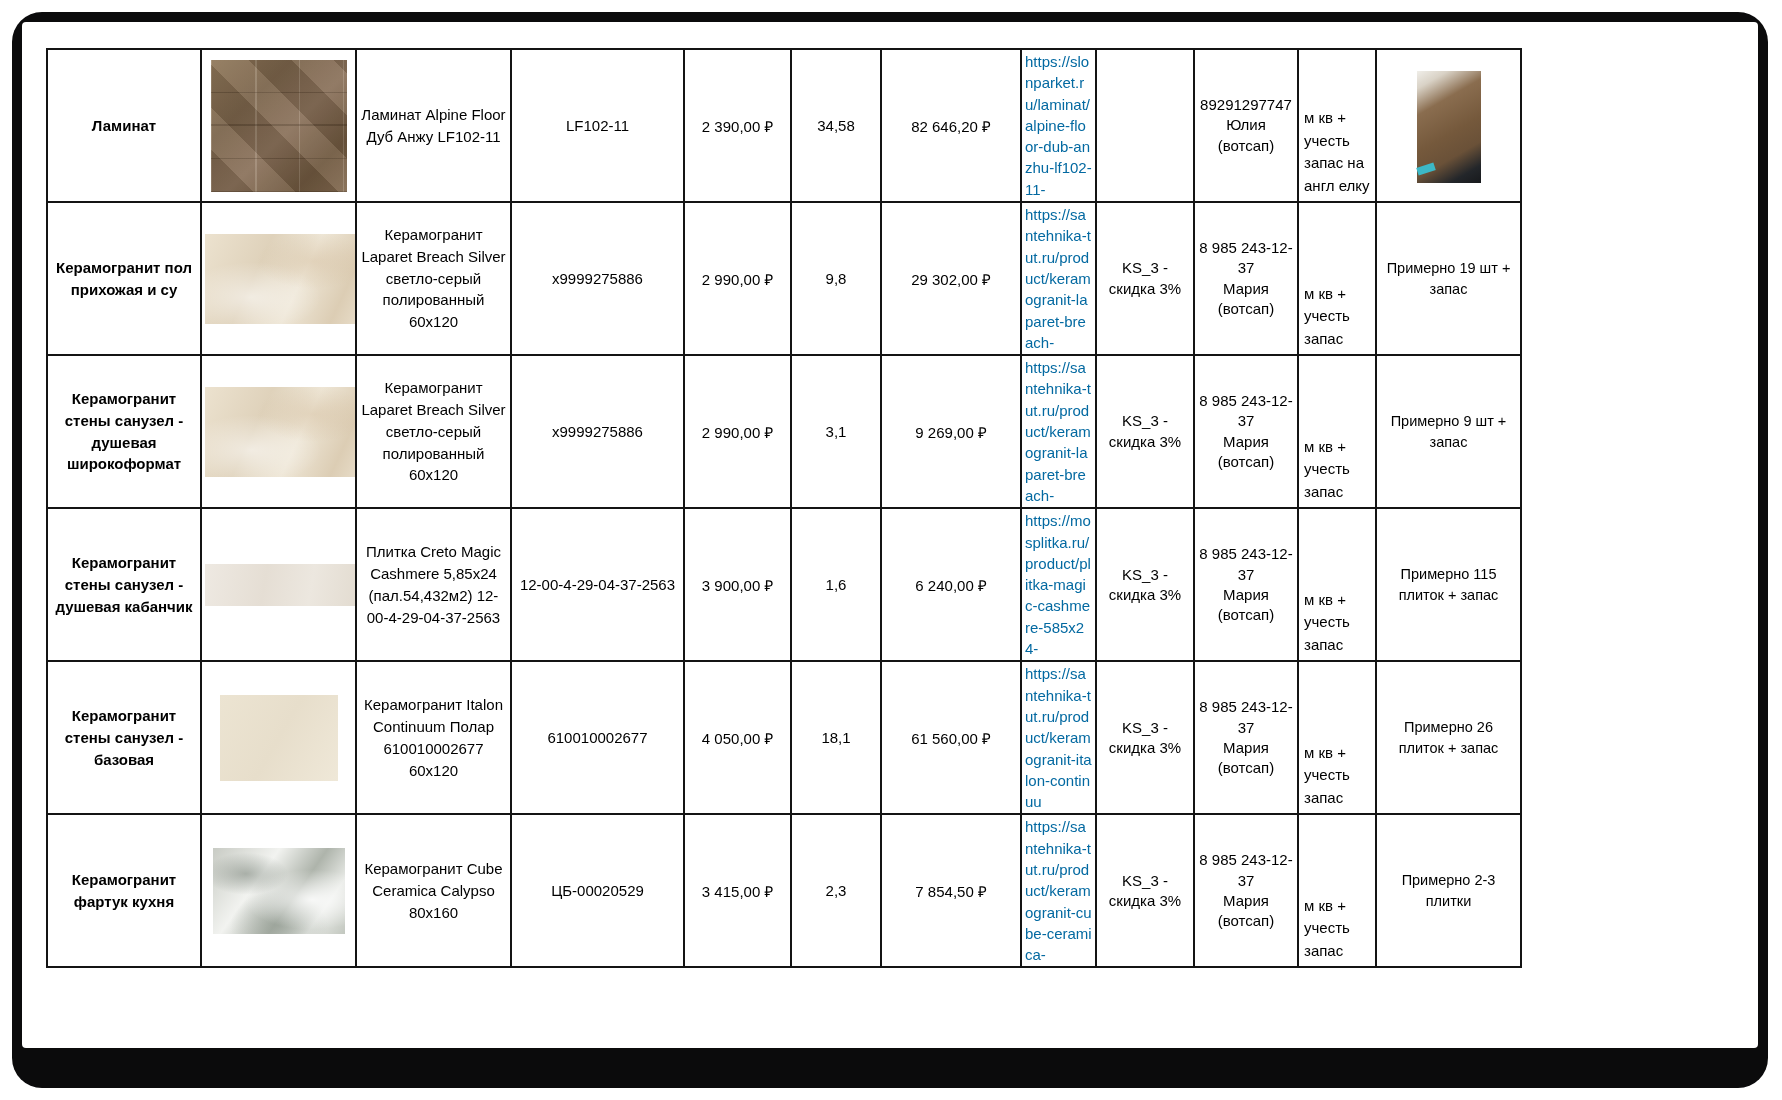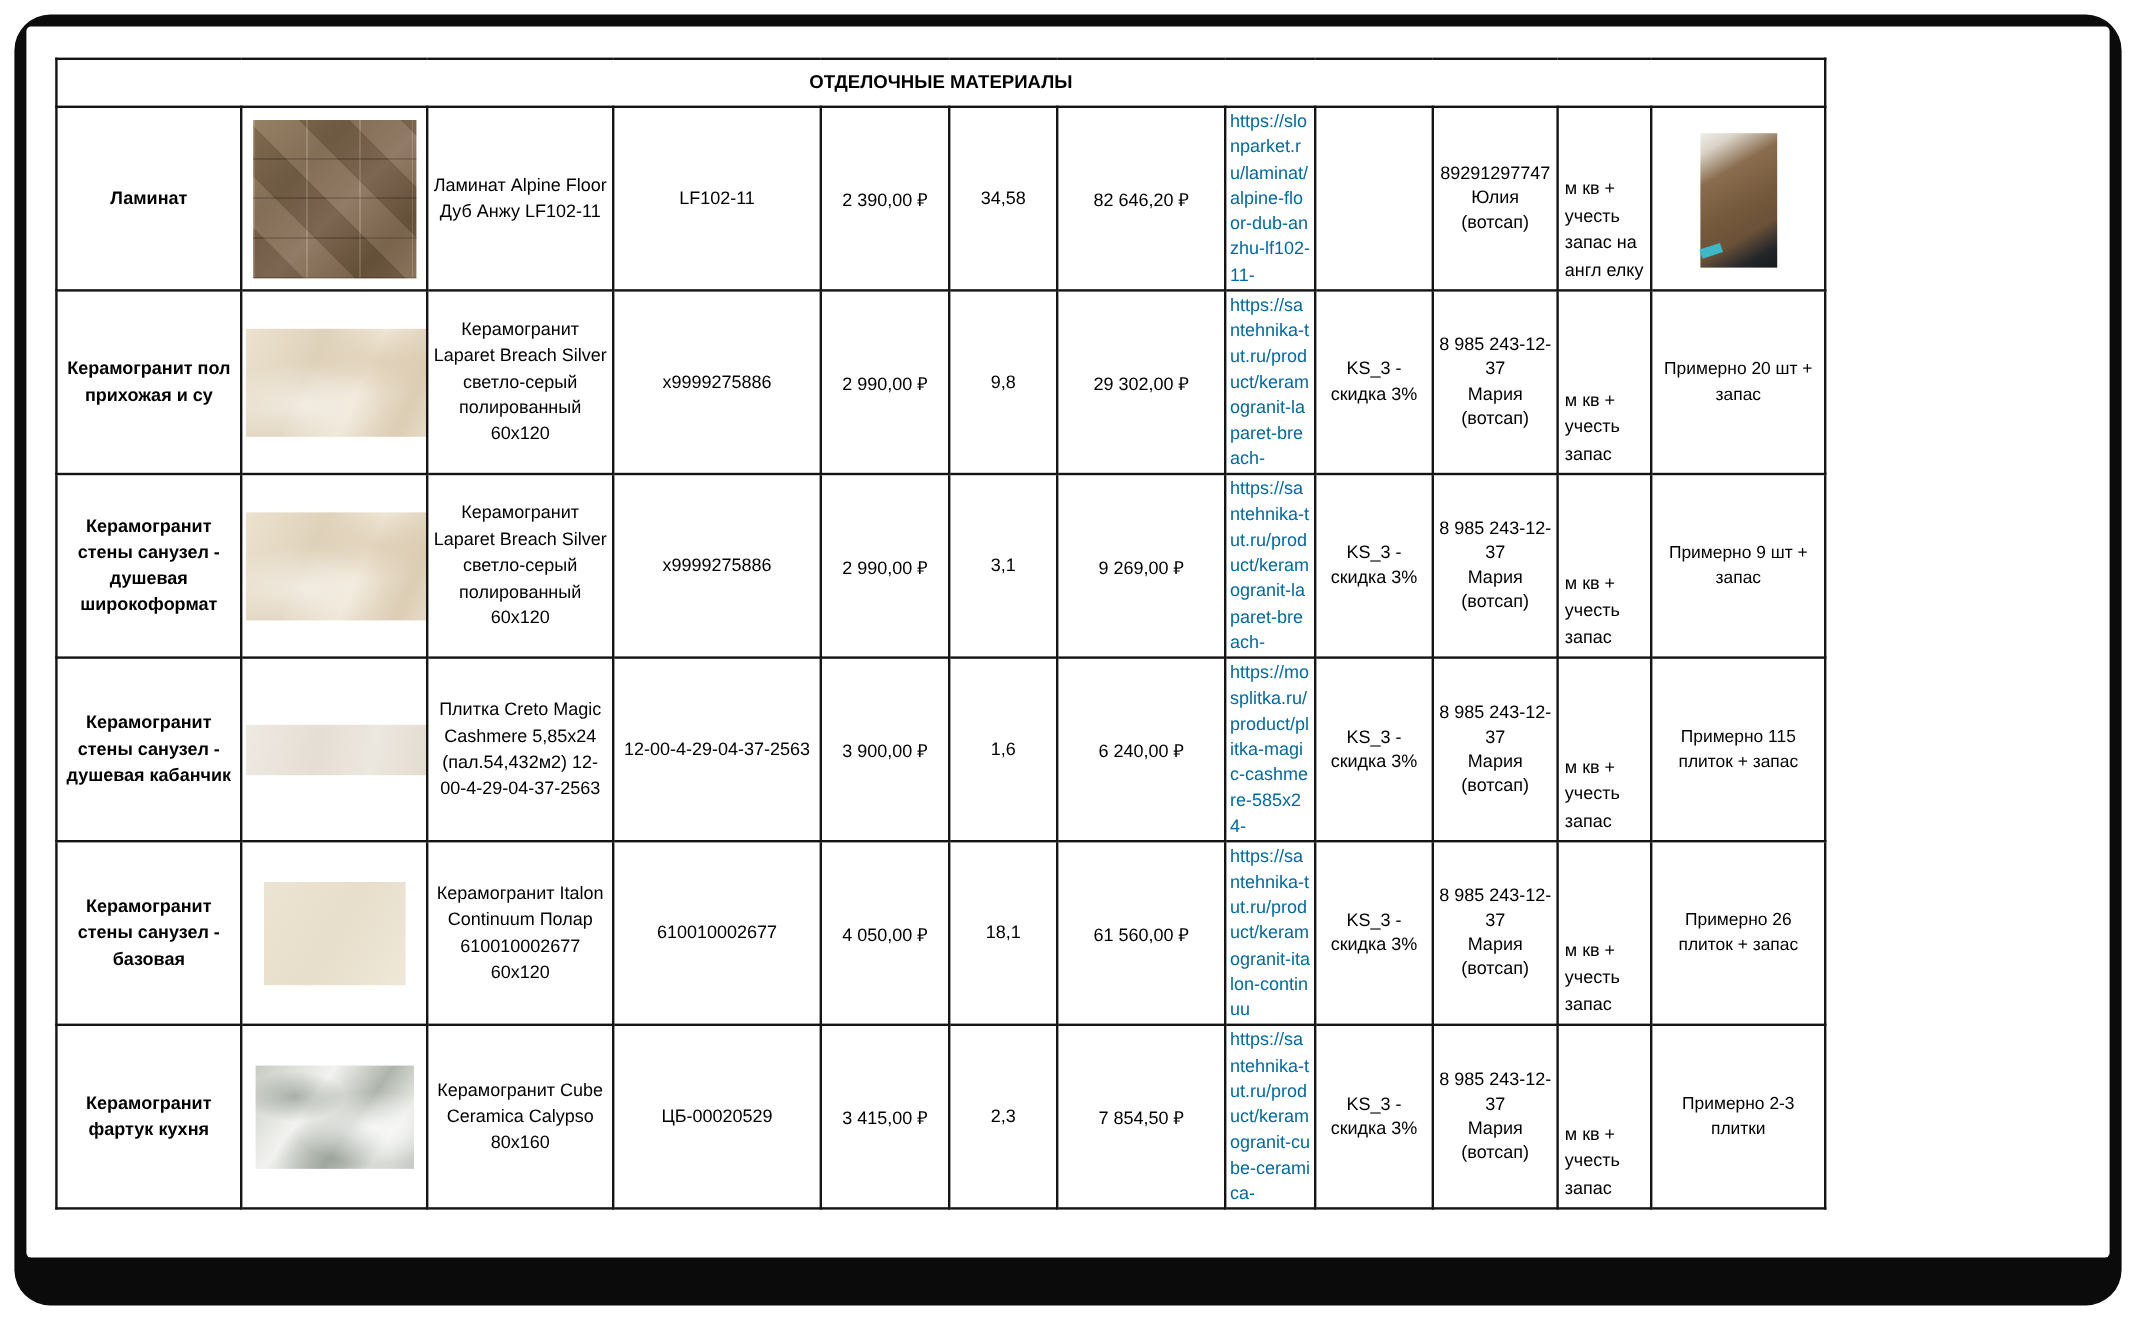--- a/index.html
+++ b/index.html
@@ -100,23 +100,20 @@
           <col style="width:90px">
         <col style="width:140px">
           <col style="width:75px">
           <col style="width:98px">
         <col style="width:104px">
           <col style="width:78px">
           <col style="width:145px">
       </colgroup>
 
       <tbody>
-          <tr class="title-row">
-        <td colspan="12">ОТДЕЛОЧНЫЕ МАТЕРИАЛЫ</td>
-      </tr>
 
 
       <tr class="data-row">
         <td class="c-pos">Ламинат</td>
         <td class="c-img">
           <div class="pimg img-laminate" title="wood-herringbone-laminate"></div>
         </td>
         <td class="c-name">Ламинат Alpine Floor Дуб Анжу LF102-11</td>
         <td class="c-art">LF102-11</td>
         <td class="c-num">2 390,00 ₽</td>
@@ -144,21 +141,21 @@
         <td class="c-num">2 990,00 ₽</td>
         <td class="c-num">9,8</td>
         <td class="c-num">29 302,00 ₽</td>
         <td class="c-link">
           <a>https://santehnika-tut.ru/product/keramogranit-laparet-breach-</a>
         </td>
         <td class="c-promo">KS_3  - скидка 3%</td>
         <td class="c-contact">8 985 243-12-37
 Мария (вотсап)</td>
         <td class="c-unit">м кв + учесть запас</td>
-        <td class="c-note">Примерно 20 шт + запас</td>
+        <td class="c-note">Примерно 19 шт + запас</td>
       </tr>
 
       <tr class="data-row">
         <td class="c-pos">Керамогранит стены санузел - душевая широкоформат</td>
         <td class="c-img">
           <div class="pimg img-marble-beige" title="beige-marble-tile"></div>
         </td>
         <td class="c-name">Керамогранит Laparet Breach Silver светло-серый полированный 60х120</td>
         <td class="c-art">x9999275886</td>
         <td class="c-num">2 990,00 ₽</td>

